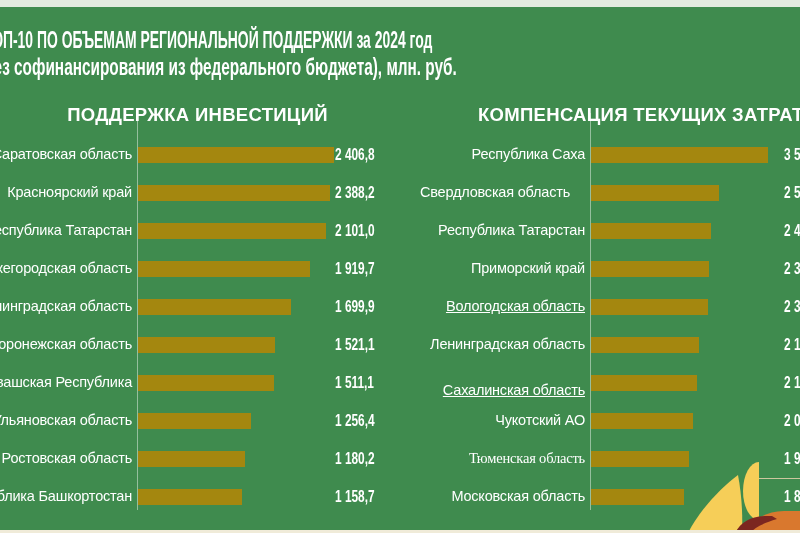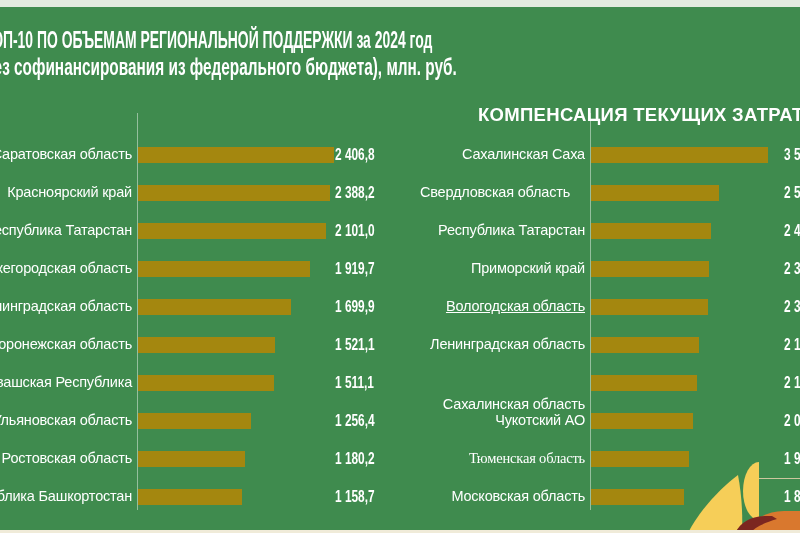--- a/index.html
+++ b/index.html
@@ -75,20 +75,21 @@
 </head>
 <body>
 
 <div id="canvas">
 
   <div class="top-strip"></div>
 
   <div class="title-line t1">ТОП-10 ПО ОБЪЕМАМ РЕГИОНАЛЬНОЙ ПОДДЕРЖКИ за 2024 год</div>
   <div class="title-line t2">(без софинансирования из федерального бюджета), млн. руб.</div>
 
+  <div class="subtitle left">ПОДДЕРЖКА ИНВЕСТИЦИЙ</div>
   <div class="subtitle right">КОМПЕНСАЦИЯ ТЕКУЩИХ ЗАТРАТ</div>
 
   <div class="axis" style="left:137px"></div>
   <div class="axis" style="left:590px"></div>
 
   <div class="chart-layer" id="chart-0">
       <div class="row-label" style="right: 668px; top: 146px;">Саратовская область</div>
       <div class="row-bar" style="left: 138px; top: 147px; width: 196px; background: rgb(164, 135, 15);"></div>
       <div class="row-value" style="left: 335px; top: 145px;">2 406,8</div>
       <div class="row-label" style="right: 668px; top: 184px;">Красноярский край</div>
@@ -113,39 +114,39 @@
       <div class="row-bar" style="left: 138px; top: 413px; width: 113px; background: rgb(164, 135, 15);"></div>
       <div class="row-value" style="left: 335px; top: 411px;">1 256,4</div>
       <div class="row-label" style="right: 668px; top: 450px;">Ростовская область</div>
       <div class="row-bar" style="left: 138px; top: 451px; width: 107px; background: rgb(164, 135, 15);"></div>
       <div class="row-value" style="left: 335px; top: 449px;">1 180,2</div>
       <div class="row-label" style="right: 668px; top: 488px;">Республика Башкортостан</div>
       <div class="row-bar" style="left: 138px; top: 489px; width: 104px; background: rgb(164, 135, 15);"></div>
       <div class="row-value" style="left: 335px; top: 487px;">1 158,7</div>
     </div>
   <div class="chart-layer" id="chart-1">
-      <div class="row-label" style="right: 215px; top: 146px;">Сахалинская Саха</div>
+      <div class="row-label" style="right: 215px; top: 146px;">Республика Саха</div>
       <div class="row-bar" style="left: 591px; top: 147px; width: 177px; background: rgb(164, 135, 15);"></div>
       <div class="row-value" style="left: 784px; top: 145px;">3 5</div>
       <div class="row-label" style="right: 230px; top: 184px;">Свердловская область</div>
       <div class="row-bar" style="left: 591px; top: 185px; width: 128px; background: rgb(164, 135, 15);"></div>
       <div class="row-value" style="left: 784px; top: 183px;">2 5</div>
       <div class="row-label" style="right: 215px; top: 222px;">Республика Татарстан</div>
       <div class="row-bar" style="left: 591px; top: 223px; width: 120px; background: rgb(164, 135, 15);"></div>
       <div class="row-value" style="left: 784px; top: 221px;">2 4</div>
       <div class="row-label" style="right: 215px; top: 260px;">Приморский край</div>
       <div class="row-bar" style="left: 591px; top: 261px; width: 118px; background: rgb(164, 135, 15);"></div>
       <div class="row-value" style="left: 784px; top: 259px;">2 3</div>
       <div class="row-label" style="right: 215px; top: 298px; text-decoration: underline;">Вологодская область</div>
       <div class="row-bar" style="left: 591px; top: 299px; width: 117px; background: rgb(164, 135, 15);"></div>
       <div class="row-value" style="left: 784px; top: 297px;">2 3</div>
       <div class="row-label" style="right: 215px; top: 336px;">Ленинградская область</div>
       <div class="row-bar" style="left: 591px; top: 337px; width: 108px; background: rgb(164, 135, 15);"></div>
       <div class="row-value" style="left: 784px; top: 335px;">2 1</div>
-      <div class="row-label" style="right: 215px; top: 396px;">Сахалинская область</div>
+      <div class="row-label" style="right: 215px; top: 382px; text-decoration: underline;">Сахалинская область</div>
       <div class="row-bar" style="left: 591px; top: 375px; width: 106px; background: rgb(164, 135, 15);"></div>
       <div class="row-value" style="left: 784px; top: 373px;">2 1</div>
       <div class="row-label" style="right: 215px; top: 412px;">Чукотский АО</div>
       <div class="row-bar" style="left: 591px; top: 413px; width: 102px; background: rgb(164, 135, 15);"></div>
       <div class="row-value" style="left: 784px; top: 411px;">2 0</div>
       <div class="row-label" style="right: 215px; top: 450px; font-family: Liberation Serif, serif;">Тюменская область</div>
       <div class="row-bar" style="left: 591px; top: 451px; width: 98px; background: rgb(164, 135, 15);"></div>
       <div class="row-value" style="left: 784px; top: 449px;">1 9</div>
       <div class="row-label" style="right: 215px; top: 488px; margin-left: 40px;">Московская область</div>
       <div class="row-bar" style="left: 591px; top: 489px; width: 93px; background: rgb(164, 135, 15);"></div>

